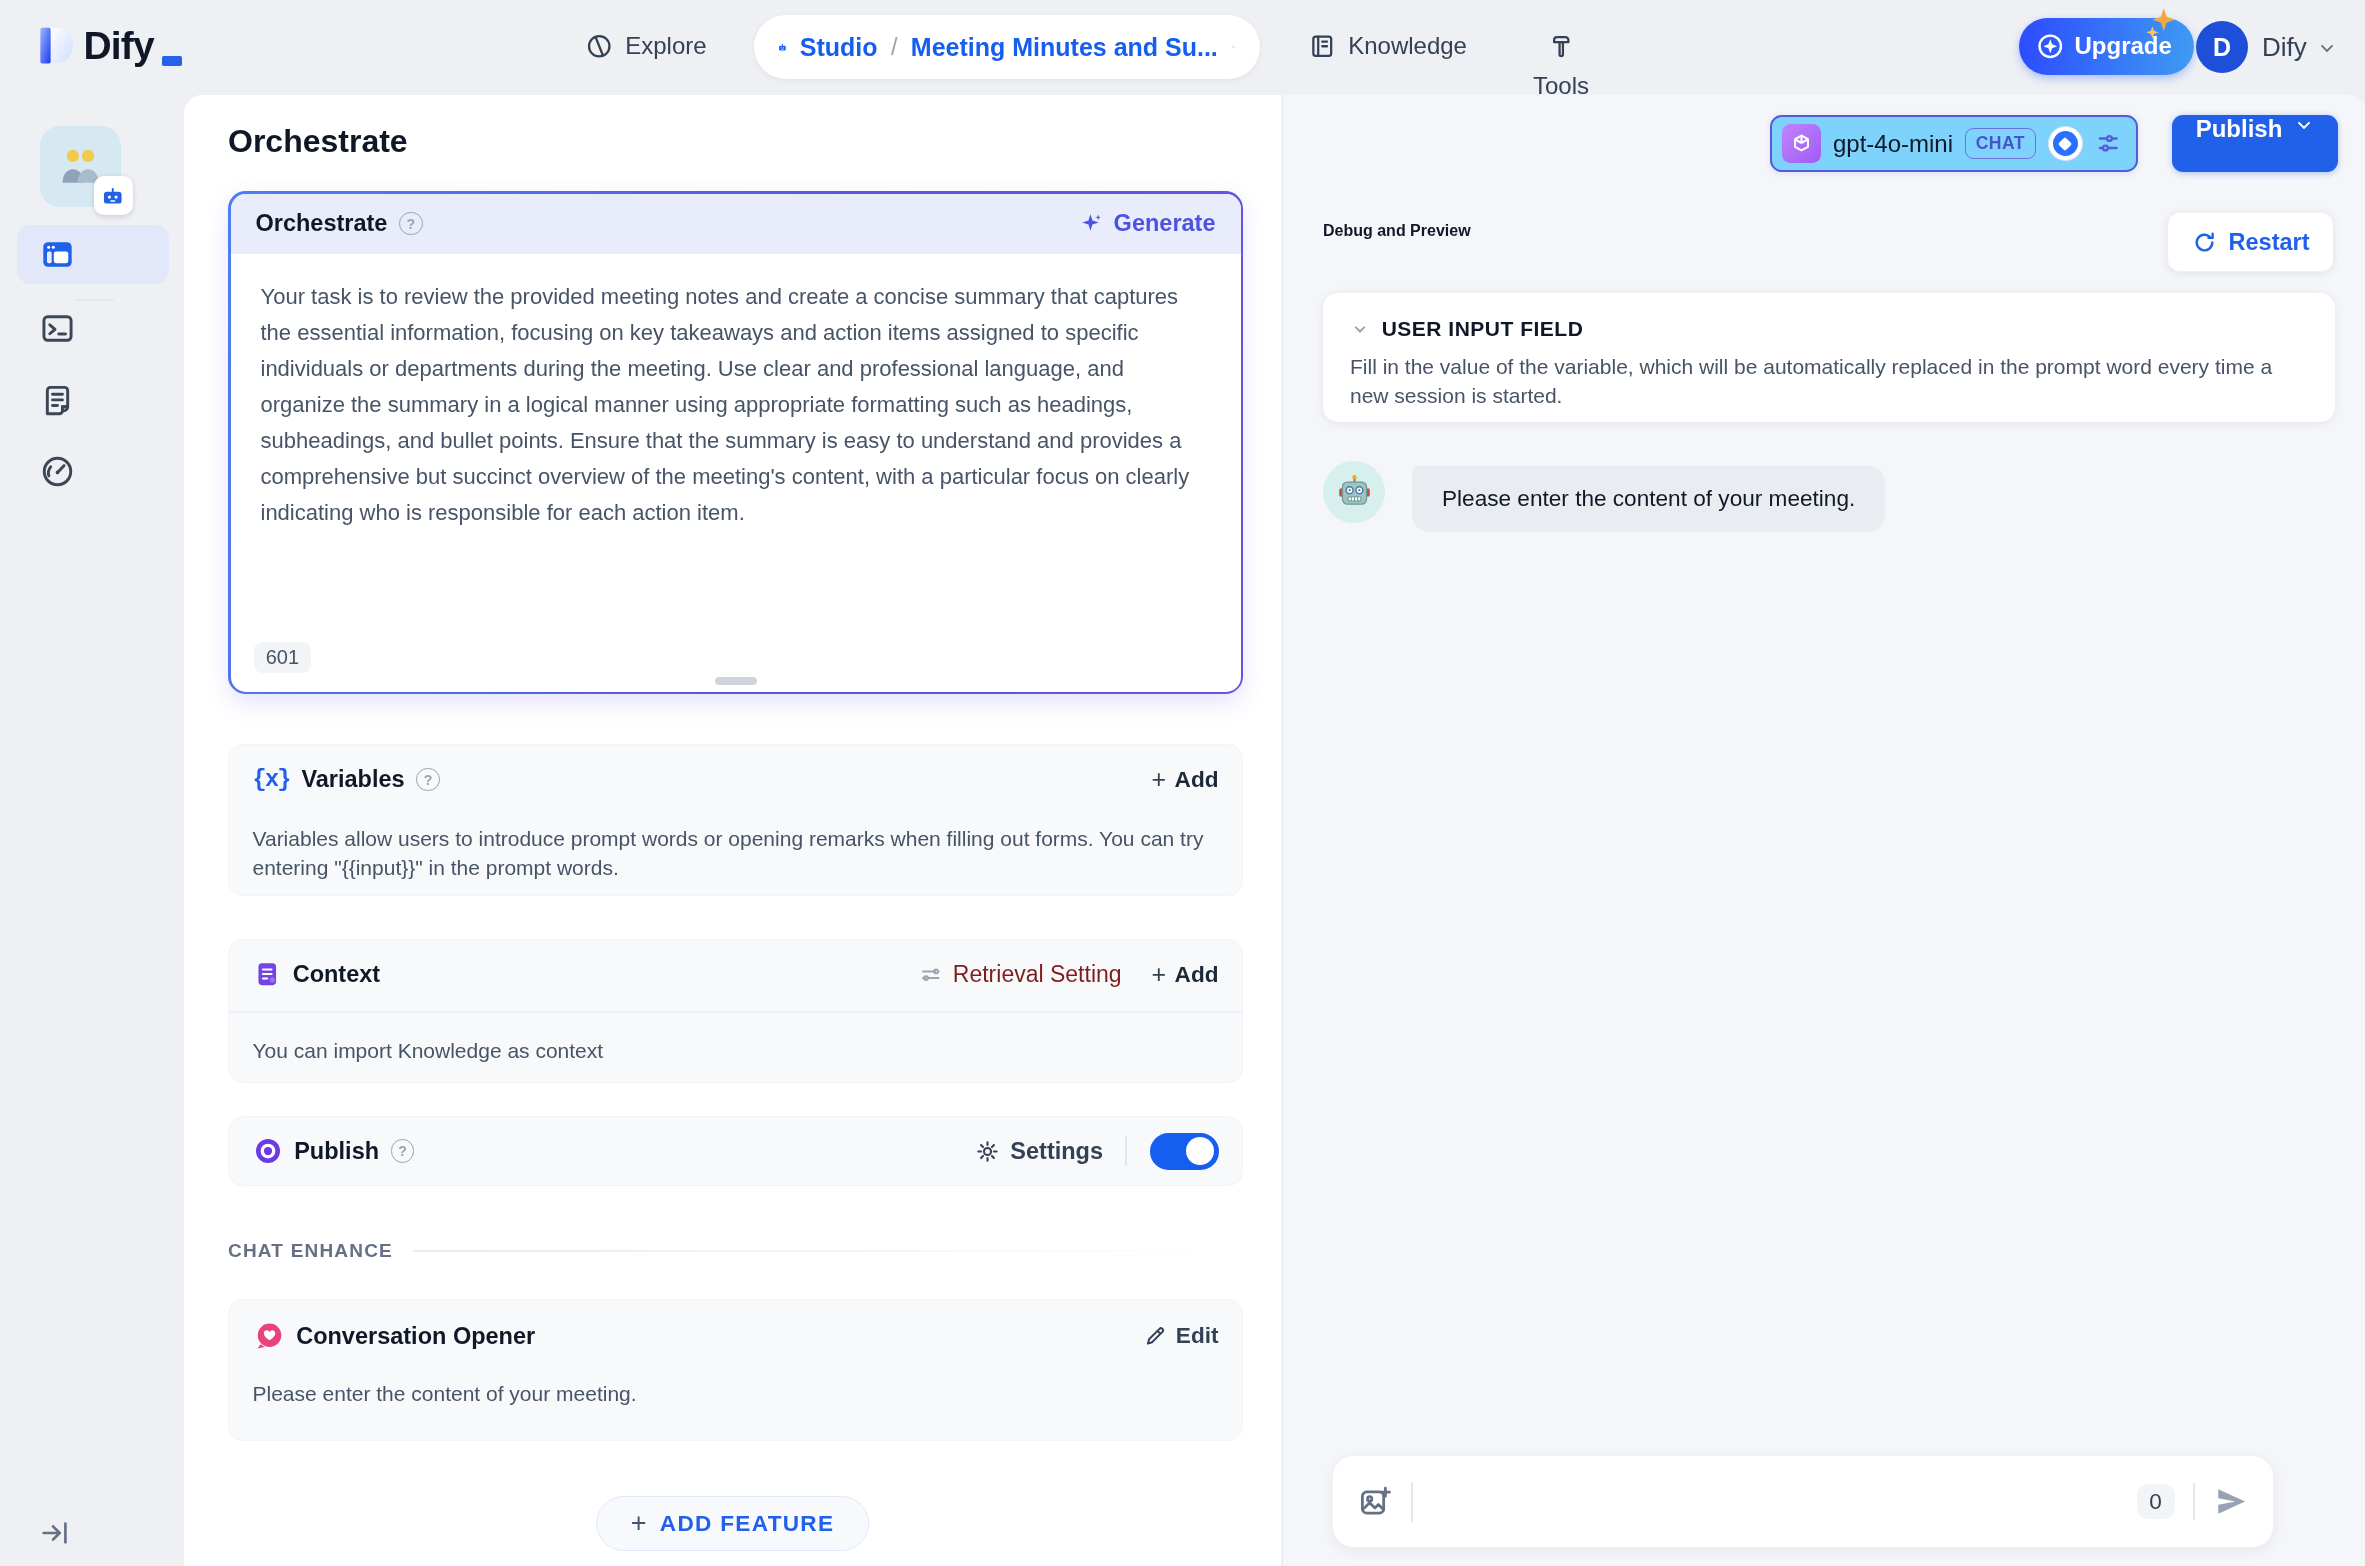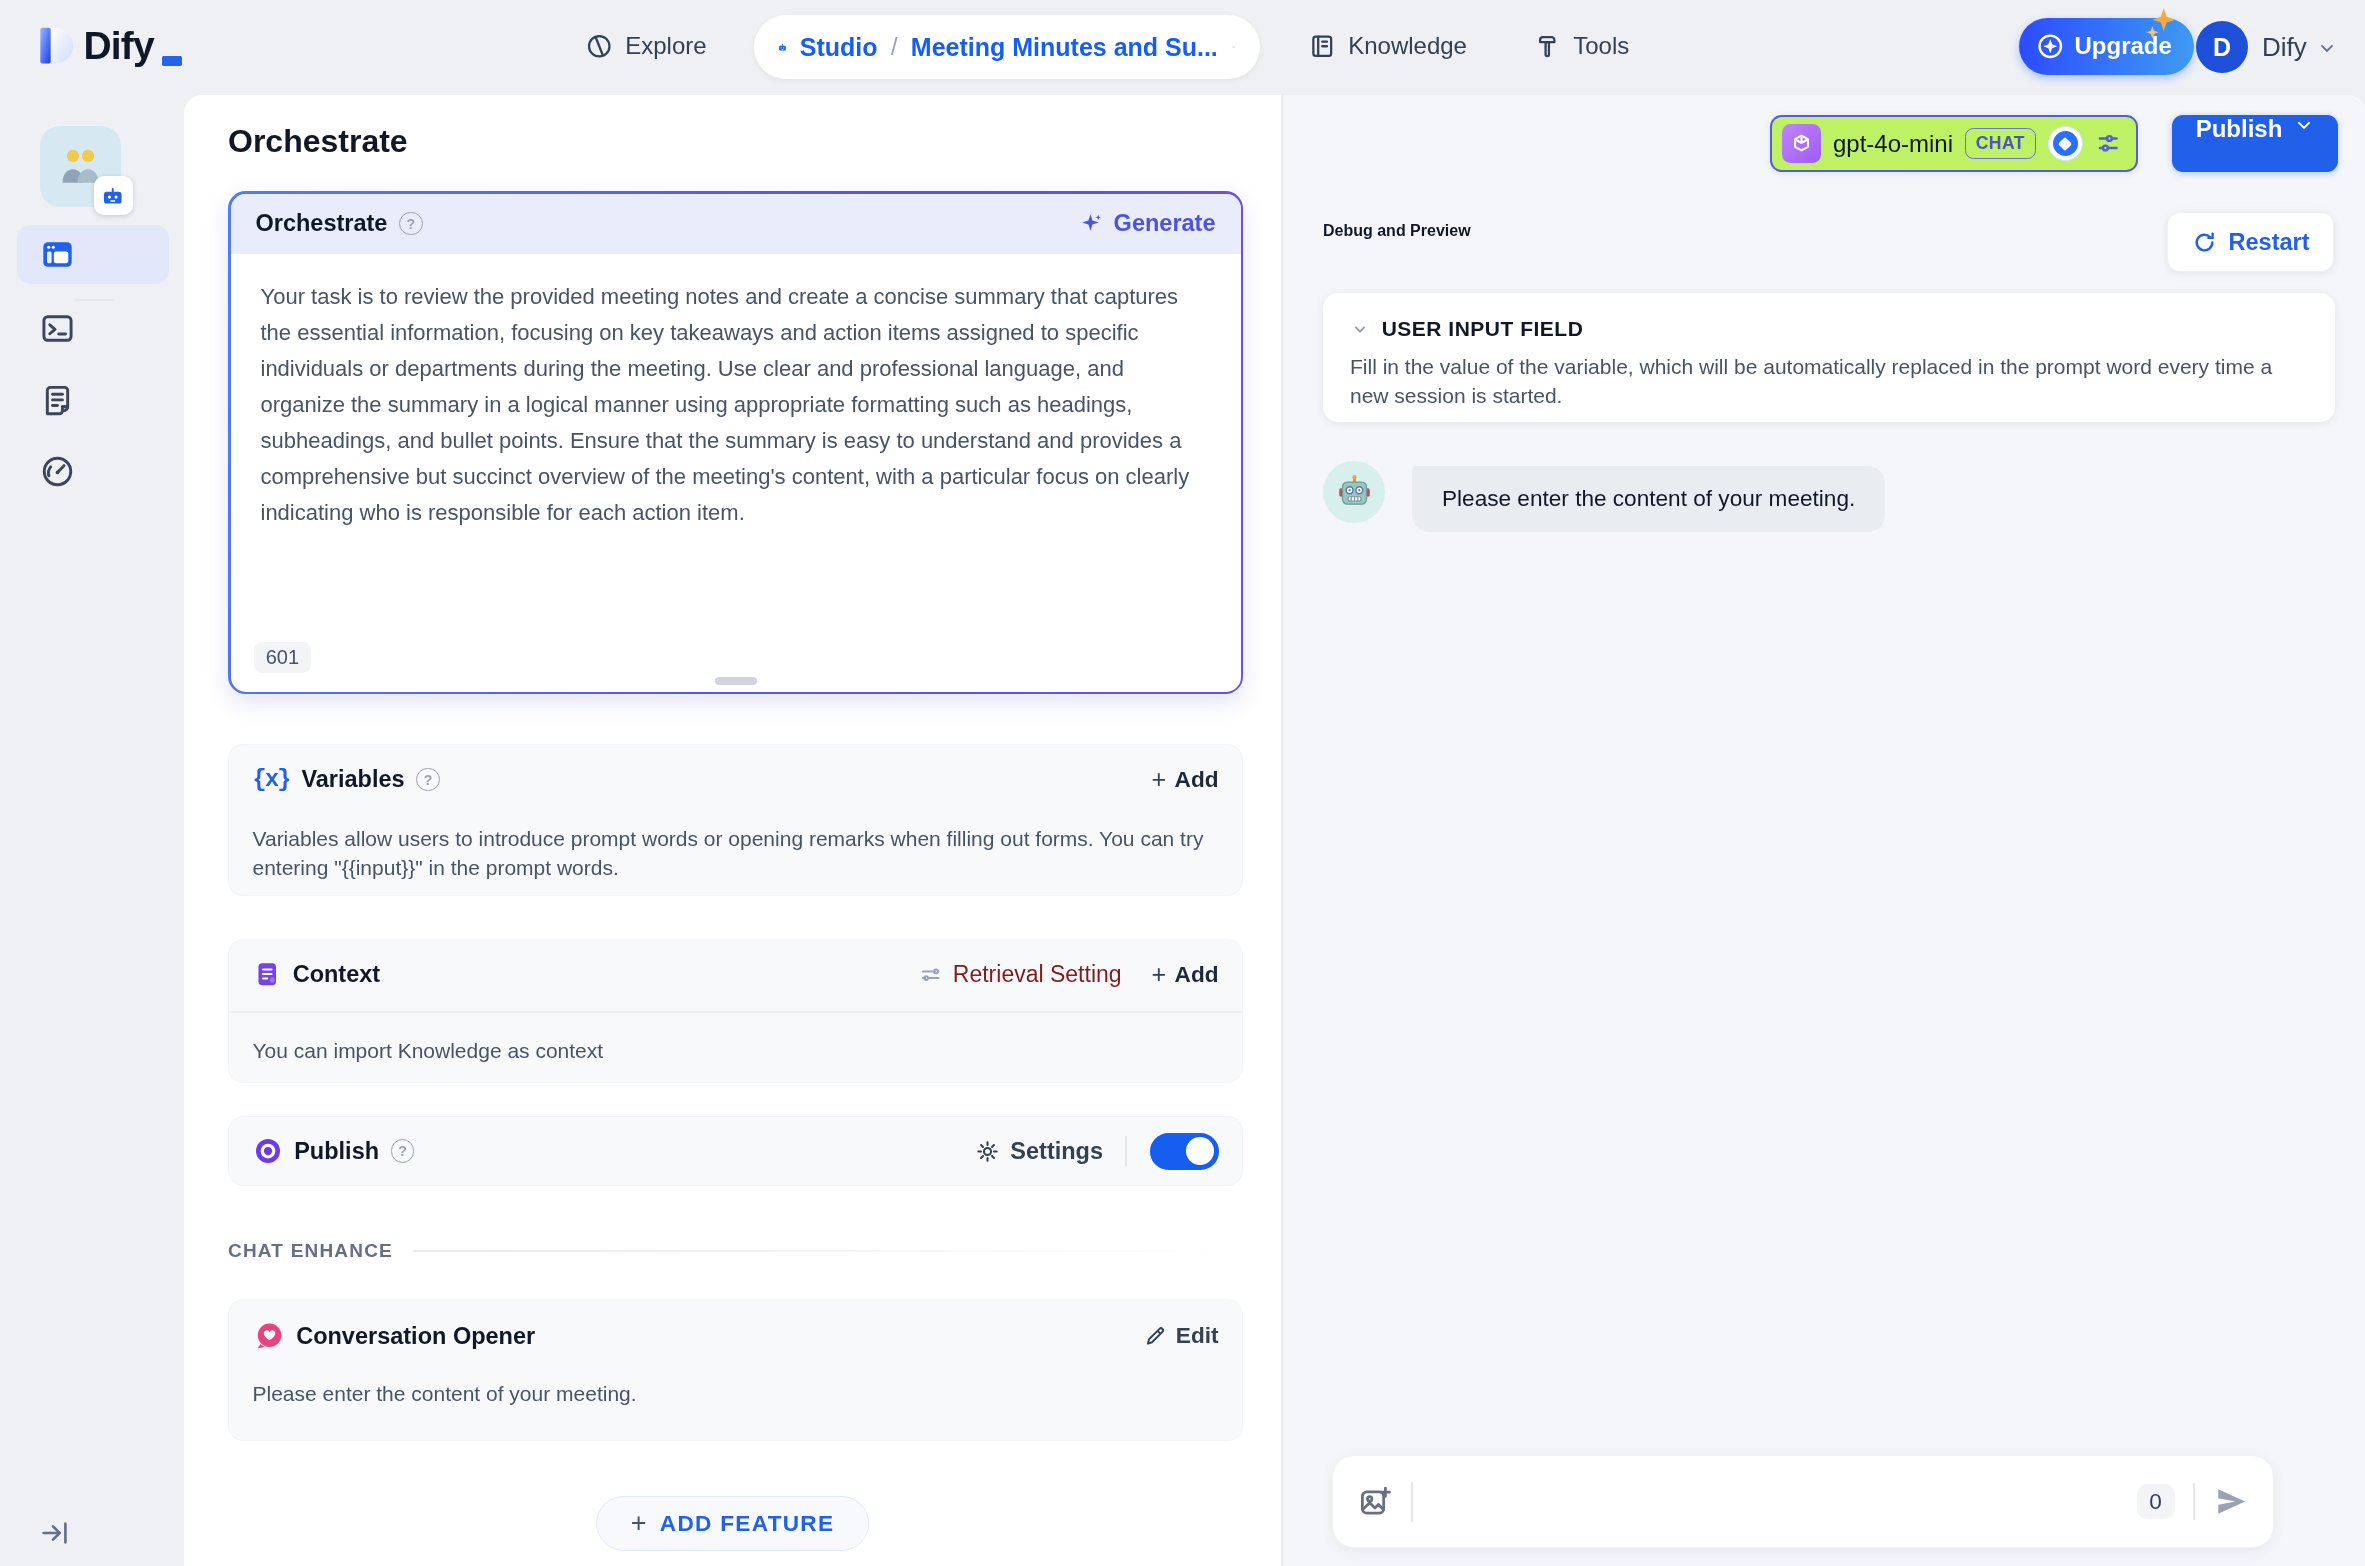--- a/index.html
+++ b/index.html
@@ -15,21 +15,21 @@
 
   
   .topbar { position:absolute; top:0; left:0; width:100%; height:95px; }
   .topbar > * { position:absolute; }
   .logo { left:30px; top:22px; display:flex; align-items:flex-end; gap:8.4px; }
   .logo-text { font-size:39px; font-weight:bold; color:#101828; letter-spacing:-0.8px; line-height:47px; }
   .logo-underscore { width:20px; height:10px; background:#2563eb; margin-bottom:3.4px; border-radius:1.7px; }
   .nav-item { display:flex; align-items:center; gap:11.7px; font-size:24px; color:#344054; top:32px; cursor:pointer; }
   .nav-explore { left:585px; }
   .nav-knowledge { left:1308px; }
-  .nav-tools { left:1533px; }
+  .nav-tools { left:1533px;flex-direction:column; }
   .app-pill {
     left:754px; top:15px; height:64px; width:506px;
     background:#ffffff; border-radius:34px;
     box-shadow:0 1.7px 6.7px rgba(16,24,40,.06);
     display:flex; align-items:center; gap:13.4px; padding:0 23.5px;
   }
   .app-pill .crumb-studio, .app-pill .crumb-app { color:#155eef; font-weight:bold; font-size:25px; white-space:nowrap; }
   .crumb-sep { color:#98a2b3; font-size:23.5px; }
   .upgrade-btn {
     left:2019px; top:17.6px; height:57px; padding:0 22px 0 17px;
@@ -114,21 +114,21 @@
   .edit-btn { margin-left:auto; display:flex; align-items:center; gap:8.4px; color:#344054; font-size:22.6px; font-weight:bold; cursor:pointer; }
 
   .add-feature-btn { position:absolute; left:50%; transform:translateX(-50%); top:1401px;
     height:55px; padding:0 34px; border-radius:28.5px; background:#f7f9fd; border:1.7px solid #e1e8f7;
     display:flex; align-items:center; gap:13.4px; cursor:pointer; }
   .add-feature-btn .plus { font-size:27px; color:#475467; }
   .add-feature-btn .lbl { font-size:22.6px; font-weight:bold; color:#2160e8; letter-spacing:1.3px; }
 
   
   .model-row { position:absolute; top:20px; right:28.5px; display:flex; align-items:center; gap:34px; }
-  .model-pill { height:57px; background:#bef264; border:2.1px solid #565cd6; border-radius:11.7px;
+  .model-pill { height:57px; background:#7dd3fc; border:2.1px solid #565cd6; border-radius:11.7px;
     display:flex; align-items:center; gap:11.7px; padding:0 13.4px 0 10px;
     box-shadow:0 1.7px 6.7px rgba(68,76,231,.12); cursor:pointer; }
   .openai-chip { width:39px; height:39px; border-radius:8.4px;
     background:linear-gradient(135deg,#c084fc,#9f5cf5); display:flex; align-items:center; justify-content:center; }
   .model-name { font-size:24px; color:#101828; }
   .mode-badge { border:1.7px solid #6a70d8; color:#4b53c8; border-radius:8.4px; font-size:17.6px;
     font-weight:bold; padding:4.2px 10px; letter-spacing:0.4px; }
   .feature-dot { width:35px; height:35px; border-radius:50%; border:1.7px solid #d6e2ff;
     display:flex; align-items:center; justify-content:center; background:#fff; }
   .feature-dot .inner { width:25px; height:25px; border-radius:50%; background:#2970ff;

